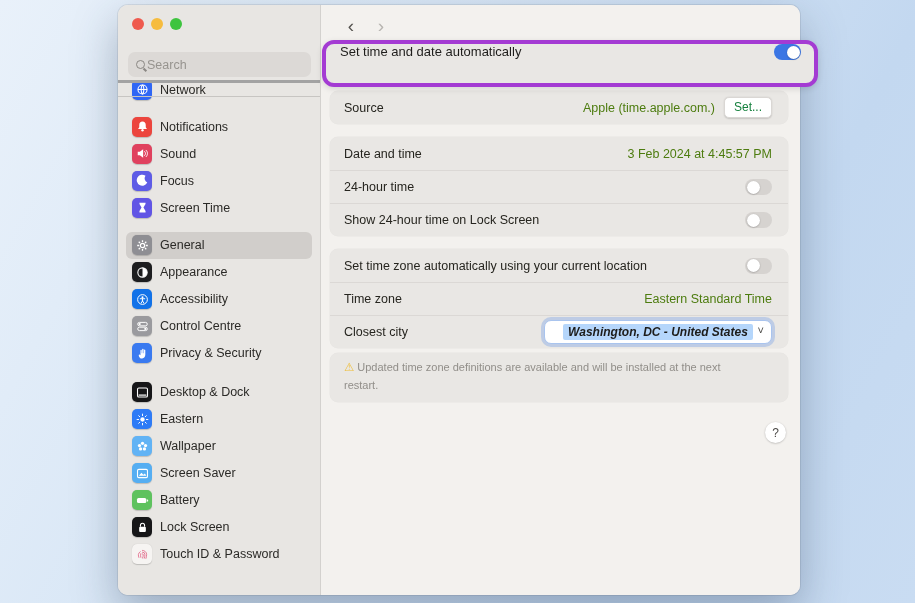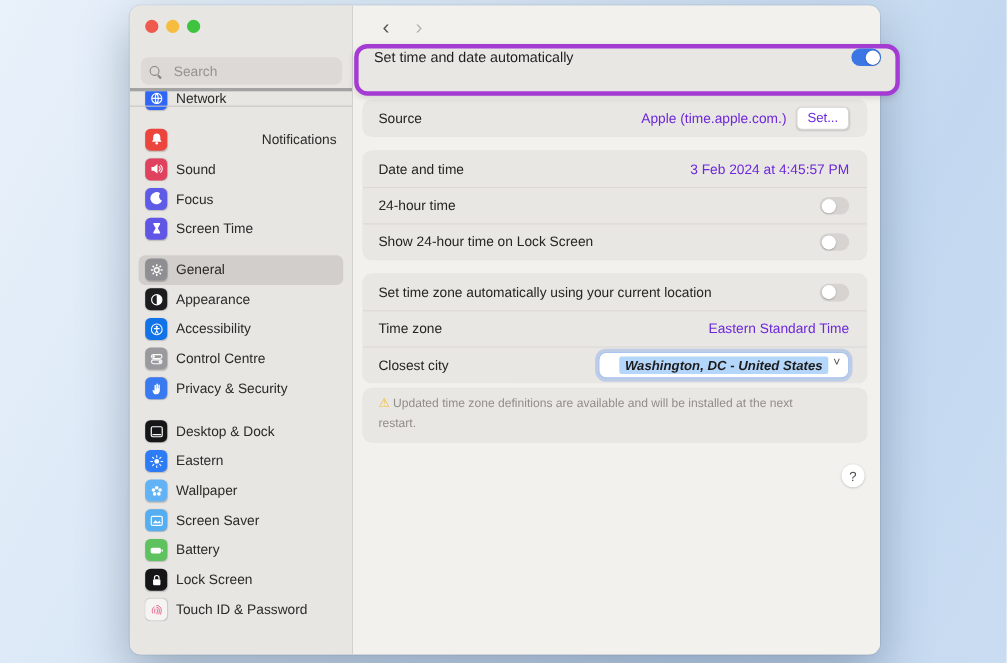--- a/index.html
+++ b/index.html
@@ -14,21 +14,21 @@
     border-radius:10px; overflow:hidden; display:flex;
     box-shadow:0 18px 45px rgba(40,60,90,.35), 0 0 0 1px rgba(0,0,0,.08);
     background:#f3f1ee;
   }
   
   .sidebar{ width:203px; height:100%; background:#e8e6e3; border-right:1px solid #d3d1ce; position:relative; flex:none;}
   .traffic{ position:absolute; top:13px; left:14px; display:flex; gap:7px;}
   .dot{ width:12px; height:12px; border-radius:50%; }
   .search{
     position:absolute; top:47px; left:10px; width:183px; height:25px;
-    background:#dcd9d6; border-radius:7px; display:flex; align-items:center; gap:13px;
+    background:#dcd9d6; border-radius:7px; display:flex; align-items:center; gap:2px;
     padding:0 8px; color:#97948f; font-size:12.5px;
   }
   .mag{ width:9px; height:9px; border:1.4px solid #8a8783; border-radius:50%; position:relative; flex:none;}
   .mag::after{ content:""; position:absolute; width:1.6px; height:4px; background:#8a8783; left:7px; top:6.5px; transform:rotate(-45deg); }
   .side-list{ position:absolute; top:75px; left:0; right:0; bottom:0; overflow:hidden; border-top:3px solid #a3a3a3;}
   .side-item{ height:27px; display:flex; align-items:center; gap:8px; margin:0 8px; padding:0 6px; border-radius:6px; font-size:12.5px; color:#2b2a27; position:relative;}
   .side-item.selected{ background:#d1cecb; }
   .appicon{ width:20px; height:20px; border-radius:5px; flex:none; display:flex; align-items:center; justify-content:center; box-shadow:0 .5px 1px rgba(0,0,0,.18);}
   .appicon svg{ width:13px; height:13px; display:block;}
   .siri-orb{ width:13px; height:13px; border-radius:50%;
@@ -45,22 +45,22 @@
   .nav-fwd{ color:#b7b4b0; }
   .ctitle{ font-size:13.5px; font-weight:normal; color:#7f1d1d; margin-left:8px;margin-top:45px;}
   .cards{ position:absolute; left:9px; top:86px; width:458px;}
   .card{ background:#e9e7e4; border-radius:8px; overflow:hidden; box-shadow:0 0 0 .5px rgba(0,0,0,.05);}
   .card + .card{ margin-top:13px;}
   .card.tight{ margin-top:5px;}
   .row{ min-height:33px; display:flex; align-items:center; padding:0 16px 0 14px; font-size:12.5px;}
   .row + .row{ border-top:1px solid #dbd8d5;}
   .row .lbl{ color:#26251f; }
   .row .spacer{ flex:1;}
-  .val{ color:#6d28d9; font-size:12.5px;}
-  .btn{ margin-left:9px; background:#fff; border:1px solid #dad7d4; border-radius:5px; padding:2px 9px 3px; font-size:12px; color:#6d28d9; box-shadow:0 .5px 1.5px rgba(0,0,0,.15);}
+  .val{ color:#4d7c0f; font-size:12.5px;}
+  .btn{ margin-left:9px; background:#fff; border:1px solid #dad7d4; border-radius:5px; padding:2px 9px 3px; font-size:12px; color:#15803d; box-shadow:0 .5px 1.5px rgba(0,0,0,.15);}
   .toggle{ width:27px; height:16px; border-radius:8px; position:relative; flex:none;}
   .toggle .knob{ width:13px; height:13px; border-radius:50%; background:#fff; position:absolute; top:1.5px; box-shadow:0 .5px 1.5px rgba(0,0,0,.3);}
   .toggle.on{ background:#3b76e4;} .toggle.on .knob{ right:1.5px;}
   .toggle.off{ background:#d6d3d0;} .toggle.off .knob{ left:1.5px;}
   .select{ width:228px; height:24px; background:#fff; border:1px solid #a9c4ee; border-radius:7px;
     box-shadow:0 0 0 3px rgba(125,165,230,.40); display:flex; align-items:center; justify-content:center; position:relative; font-size:12px; font-weight:bold; color:#1d1c1a;}
   .select .seltext{ background:#b5d6fb; padding:1px 5px; border-radius:2px; white-space:nowrap;font-style:italic;}
   .select .chev{ position:absolute; right:7px; top:3px; font-size:11px; color:#4a4946; font-weight:normal;}
   .note-card{ padding:6px 24px 8px 14px;}
   .note{ font-size:11px; color:#918e89; line-height:1.55; max-width:408px;}
@@ -96,21 +96,21 @@
       <div class="clip-line"></div>
     <div class="side-item net-clip">
           <span class="appicon" style="background: rgb(47, 102, 245);">
             <svg viewBox="0 0 12 12" xmlns="http://www.w3.org/2000/svg">
               <circle cx="6" cy="6" r="4.2" fill="none" stroke="#fff" stroke-width="1"></circle>
               <path d="M1.8 6h8.4M6 1.8c1.7 1.4 1.7 7 0 8.4M6 1.8c-1.7 1.4-1.7 7 0 8.4" fill="none" stroke="#fff" stroke-width="1"></path>
             </svg>
           </span>
           <span>Network</span>
         </div>
-        <div class="side-item" style="margin-top: 10px; justify-content: space-between;">
+        <div class="side-item" style="margin-top: 10px;">
           <span class="appicon" style="background: rgb(236, 69, 61);">
             <svg viewBox="0 0 12 12" xmlns="http://www.w3.org/2000/svg">
               <path d="M6 1.3c-1.9 0-3 1.4-3 3.2v2.1L1.9 8.2h8.2L9 6.6V4.5C9 2.7 7.9 1.3 6 1.3z" fill="#fff"></path>
               <circle cx="6" cy="9.4" r="1.1" fill="#fff"></circle>
             </svg>
           </span>
           <span>Notifications</span>
         </div>
         <div class="side-item">
           <span class="appicon" style="background: rgb(224, 65, 94);">

